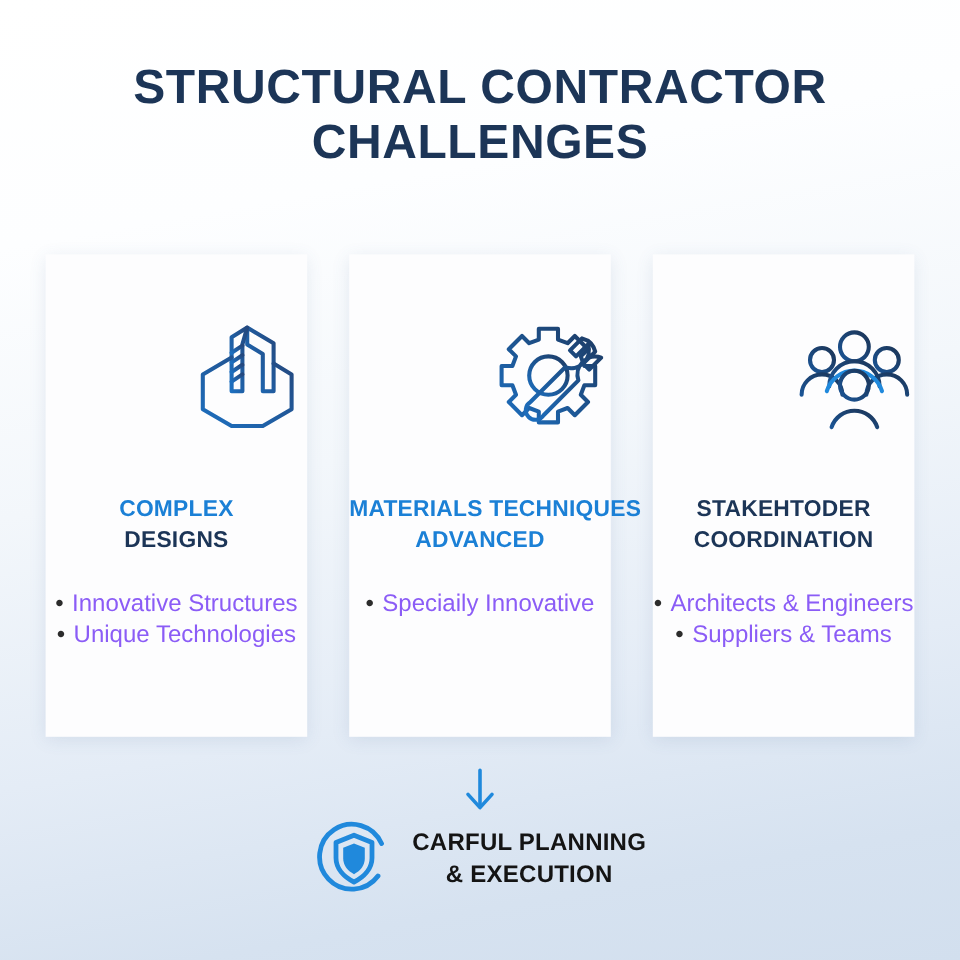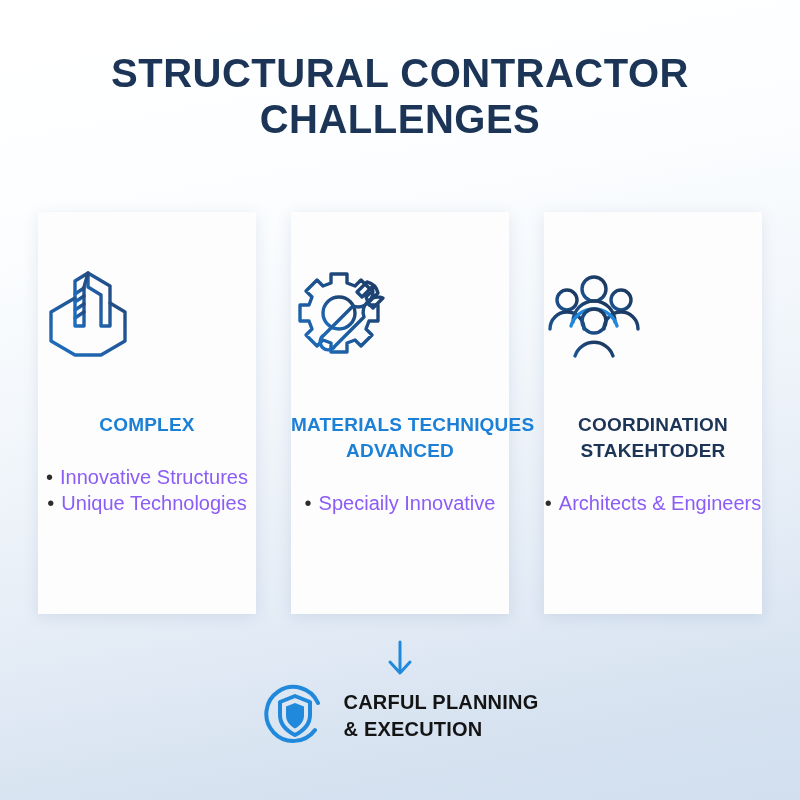--- a/index.html
+++ b/index.html
@@ -56,21 +56,21 @@
     justify-content: space-between;
   }
   .card {
     position: relative;
     width: 218px;
     height: 402px;
     background: #fdfdfe;
     box-shadow: 0 3px 14px rgba(70, 100, 150, 0.13);
     display: flex;
     flex-direction: column;
-    align-items: flex-start;
+    align-items: flex-end;
     box-sizing: border-box;
     padding-top: 52px;
   }
   .card-icon {
     width: 100px;
     height: 100px;
     display: flex;
     align-items: center;
     justify-content: center;
   }
@@ -129,21 +129,21 @@
     align-items: center;
     justify-content: center;
     gap: 16px;
   }
   .footer-icon {
     width: 66px;
     height: 66px;
     flex: 0 0 66px;
   }
   .footer-text {
-    text-align: left;
+    text-align: center;
   }
   .footer-line {
     color: #141414;
     font-weight: bold;
     font-size: 20px;
     line-height: 27px;
     letter-spacing: 0.2px;
     text-transform: uppercase;
     white-space: nowrap;
   }
@@ -180,20 +180,21 @@
             <path d="M28 55 L28 86"></path>
             <path d="M72 55 L72 86"></path>
             <path d="M46 68 L46 91"></path>
             <path d="M57 68 L57 91"></path>
             <path d="M46 68 L57 68"></path>
           </g>
         </svg>
       </div>
       <div class="card-titles">
         <div class="card-title-line tone-blue">COMPLEX</div>
+        <div class="card-title-line tone-navy">DESIGNS</div>
       </div>
       <ul class="bullets">
         <li>Innovative Structures</li>
         <li>Unique Technologies</li>
       </ul>
     </div>
 
     <div class="card">
       <div class="card-icon">
         <svg width="100" height="100" viewBox="0 0 100 100" aria-hidden="true">
@@ -244,25 +245,26 @@
             <path d="M27 62 A24 24 0 0 1 73 62"></path>
           </g>
           <g fill="none" stroke="url(#gradPeople)" stroke-width="3.4" stroke-linejoin="round" stroke-linecap="round">
             <circle cx="50" cy="57" r="12"></circle>
             <path d="M31 92 A20 20 0 0 1 69 92"></path>
             <path d="M31 92 L69 92"></path>
           </g>
         </svg>
       </div>
       <div class="card-titles">
+        <div class="card-title-line tone-navy">STAKEHTODER</div>
         <div class="card-title-line tone-navy">COORDINATION</div>
-        <div class="card-title-line tone-navy">STAKEHTODER</div>
       </div>
       <ul class="bullets">
         <li>Architects &amp; Engineers</li>
+        <li>Suppliers &amp; Teams</li>
       </ul>
     </div>
 
   </div>
 
   <div class="arrow-wrap">
     <svg width="32" height="38" viewBox="0 0 32 38" aria-hidden="true">
       <g fill="none" stroke="#2089dc" stroke-width="3" stroke-linecap="round" stroke-linejoin="round">
         <path d="M16 2 L16 30"></path>
         <path d="M6 22 L16 33 L26 22"></path>

